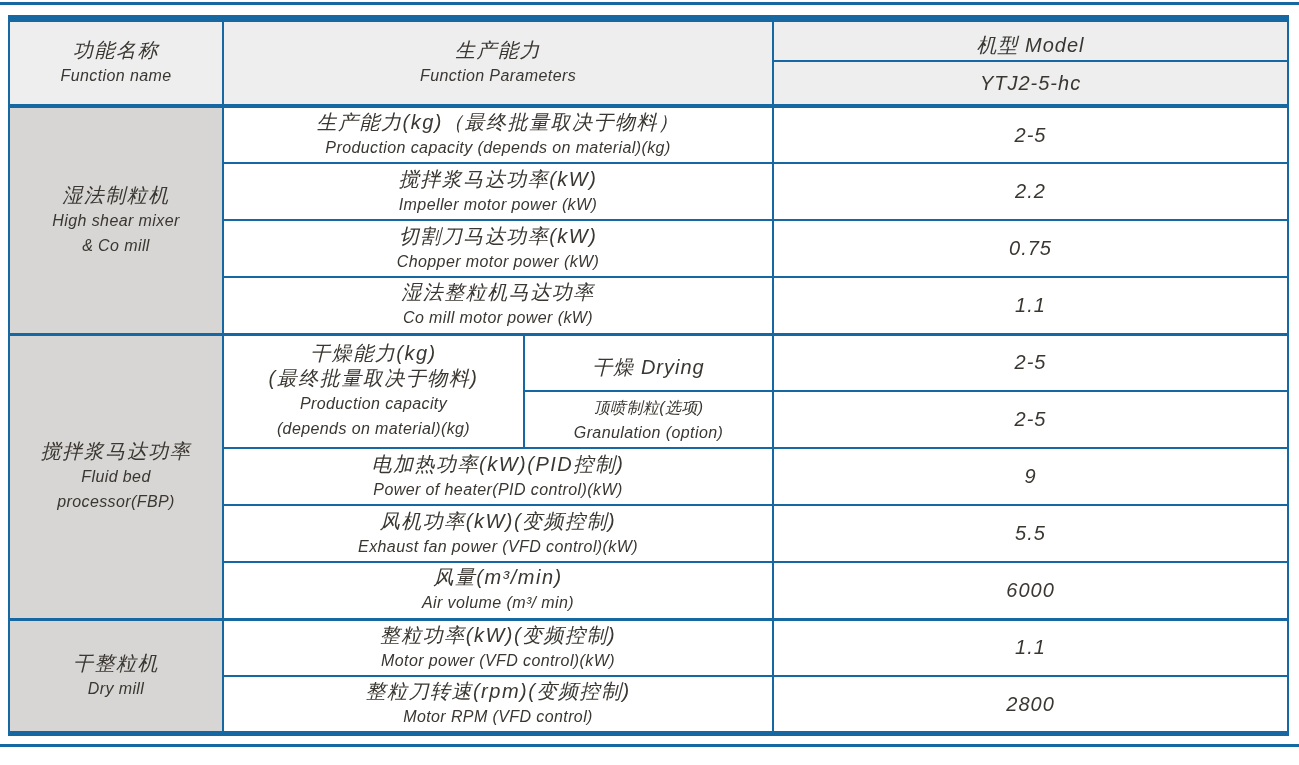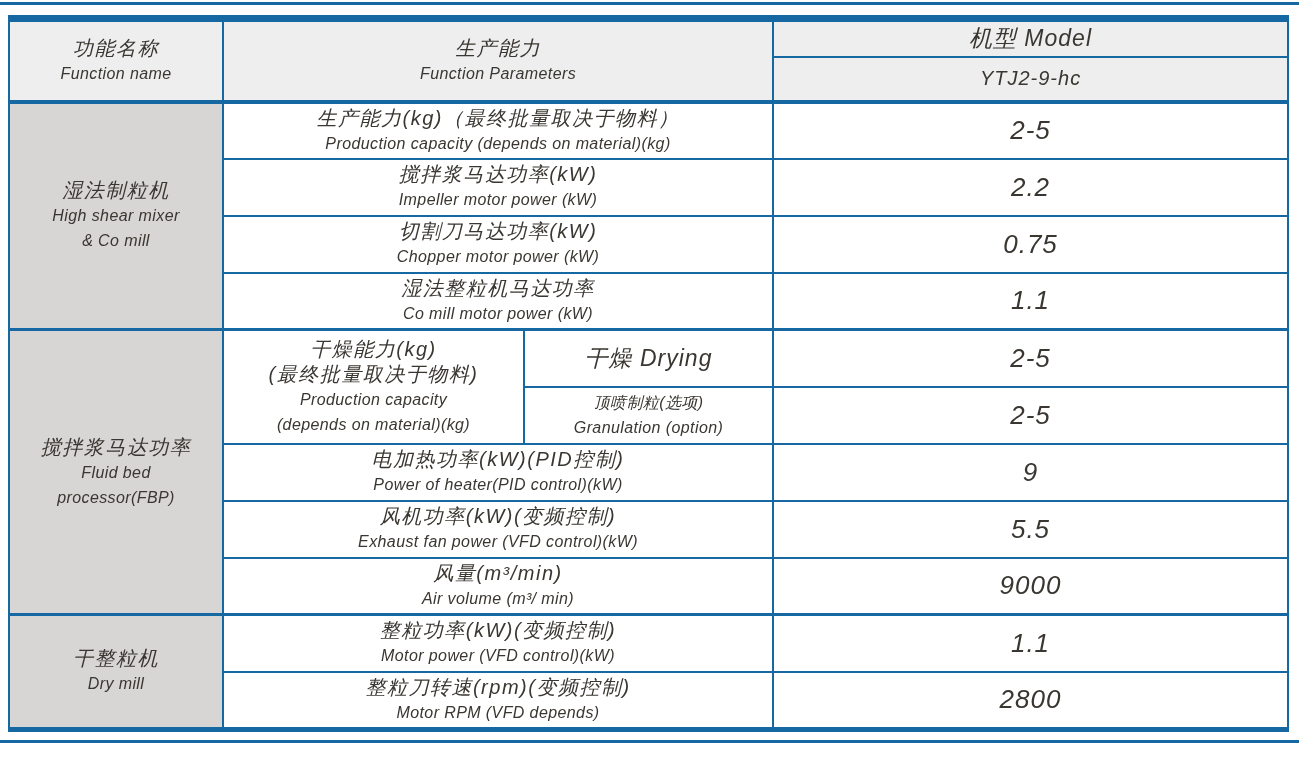--- a/index.html
+++ b/index.html
@@ -35,22 +35,22 @@
   tr.hrow1{height:38px;}
   tr.hrow2{height:45px;}
   tr.body{height:57px;}
   th{background:var(--hdr-bg);}
   tr.hrow2 th, th.span-h{border-bottom:4px solid var(--blue);}
   tr.first-body td{border-top:4px solid var(--blue);}
   tr.grp-start td{border-top:3px solid var(--blue);}
   td.gcell{background:var(--grp-bg);}
   .zh{display:block;font-size:20px;line-height:25px;letter-spacing:1.5px;white-space:pre-line;}
   .en{display:block;font-size:16px;line-height:25px;letter-spacing:0.4px;white-space:pre-line;}
-  .one{display:block;font-size:23px;line-height:25px;letter-spacing:1px;white-space:pre-line;}
-  .val{display:block;font-size:26px;letter-spacing:1px;}
+  .one{display:block;font-size:20px;line-height:25px;letter-spacing:1px;white-space:pre-line;margin-top:9px;}
+  .val{display:block;font-size:20px;letter-spacing:1px;}
   .model-code{display:block;font-size:20px;letter-spacing:1px;}
 </style>
 </head>
 <body>
 
 <div class="rule top"></div>
 
 <table class="spec">
   <colgroup>
     <col style="width:214px">
@@ -68,21 +68,21 @@
     <th rowspan="2" colspan="2" class="span-h">
       <span class="zh">生产能力</span>
       <span class="en">Function Parameters</span>
     </th>
     <th>
       <span class="one">机型 Model</span>
     </th>
   </tr>
   <tr class="hrow2">
     <th>
-      <span class="model-code">YTJ2-9-hc</span>
+      <span class="model-code">YTJ2-5-hc</span>
     </th>
   </tr>
 
   <tr class="body first-body">
     <td rowspan="4" class="gcell">
       <span class="zh">湿法制粒机</span>
       <span class="en">High shear mixer
 &amp; Co mill</span>
     </td>
     <td colspan="2">
@@ -166,41 +166,41 @@
     <td>
           <span class="val">5.5</span>
         </td>
   </tr>
   <tr class="body">
     <td colspan="2">
       <span class="zh">风量(m³/min)</span>
       <span class="en">Air volume (m³/ min)</span>
     </td>
     <td>
-          <span class="val">9000</span>
+          <span class="val">6000</span>
         </td>
   </tr>
 
   <tr class="body grp-start">
     <td rowspan="2" class="gcell">
       <span class="zh">干整粒机</span>
       <span class="en">Dry mill</span>
     </td>
     <td colspan="2">
       <span class="zh">整粒功率(kW)(变频控制)</span>
       <span class="en">Motor power (VFD control)(kW)</span>
     </td>
     <td>
           <span class="val">1.1</span>
         </td>
   </tr>
   <tr class="body">
     <td colspan="2">
       <span class="zh">整粒刀转速(rpm)(变频控制)</span>
-      <span class="en">Motor RPM (VFD depends)</span>
+      <span class="en">Motor RPM (VFD control)</span>
     </td>
     <td>
           <span class="val">2800</span>
         </td>
   </tr>
 </tbody>
   </table>
 
 <div class="rule bottom"></div>
 

